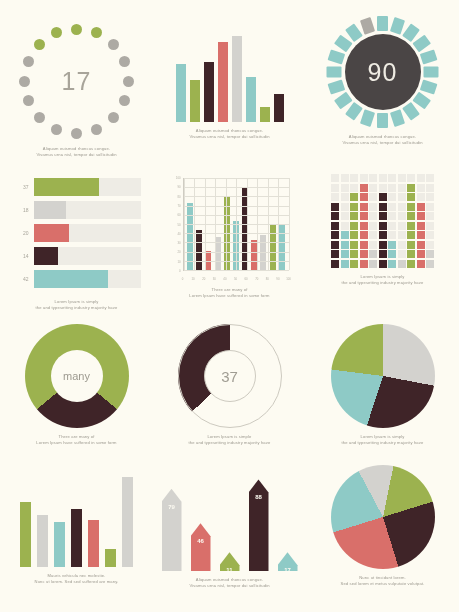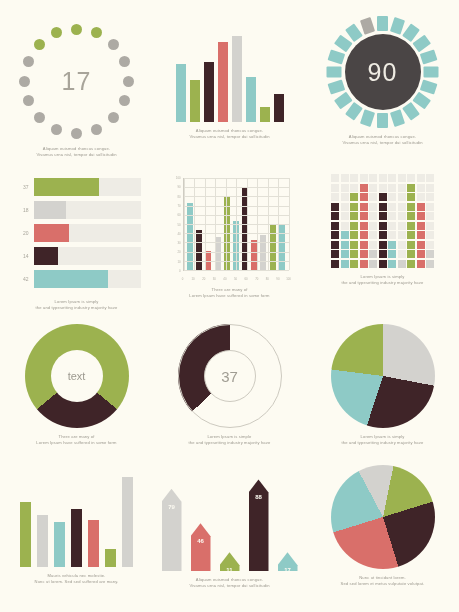--- a/index.html
+++ b/index.html
@@ -397,21 +397,21 @@
         <div class="cellsq" style="background: rgb(211, 210, 206);"></div>
       </div>
     <div class="caption">
       <div>Lorem Ipsum is simply</div>
       <div>the  and typesetting industry majority have</div>
     </div>
   </div>
 
   <div class="cell">
     <div class="donut7" id="donut7" style="background: conic-gradient(from -129.6deg, rgb(156, 178, 79) 0deg, rgb(156, 178, 79) 259.2deg, rgb(63, 36, 40) 259.2deg, rgb(63, 36, 40) 360deg);">
-      <div class="hole">text</div>
+      <div class="hole">many</div>
     </div>
     <div class="caption">
       <div>There are many  of</div>
       <div>Lorem Ipsum  have suffered  in some form</div>
     </div>
   </div>
 
   <div class="cell">
     <div class="ring8" id="ring8" style="background: conic-gradient(from 226.8deg, rgb(63, 36, 40) 0deg, rgb(63, 36, 40) 133.2deg, rgb(253, 251, 242) 133.2deg, rgb(253, 251, 242) 360deg);">
       <div class="outline"></div>

